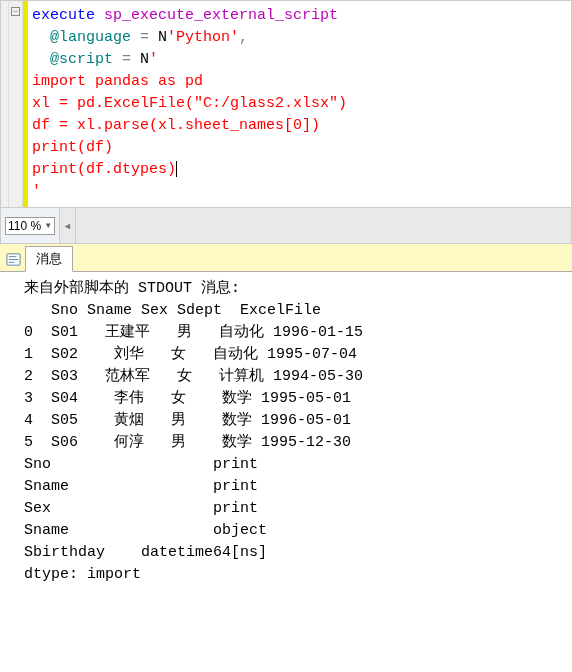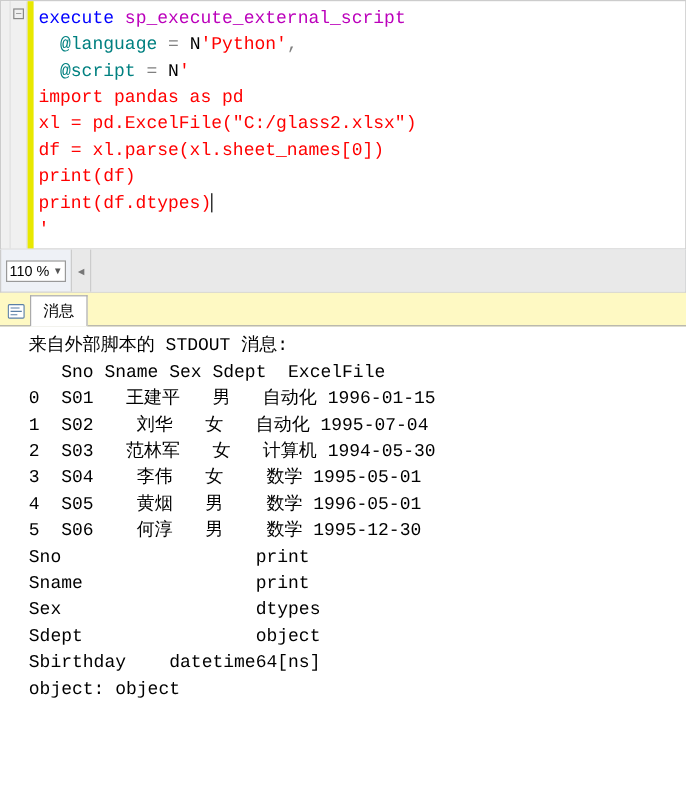--- a/index.html
+++ b/index.html
@@ -79,16 +79,16 @@
 <div class="output-area"><span>来自外部脚本的 STDOUT 消息:</span>
 <span>   Sno Sname Sex Sdept  ExcelFile</span>
 <span>0  S01   王建平   男   自动化 1996-01-15</span>
 <span>1  S02    刘华   女   自动化 1995-07-04</span>
 <span>2  S03   范林军   女   计算机 1994-05-30</span>
 <span>3  S04    李伟   女    数学 1995-05-01</span>
 <span>4  S05    黄烟   男    数学 1996-05-01</span>
 <span>5  S06    何淳   男    数学 1995-12-30</span>
 <span>Sno                  print</span>
 <span>Sname                print</span>
-<span>Sex                  dtypes</span>
-<span>Sdept                object</span>
+<span>Sex                  print</span>
+<span>Sname                object</span>
 <span>Sbirthday    datetime64[ns]</span>
-<span>object: object</span></div>
+<span>dtype: import</span></div>
 
 </body></html>

